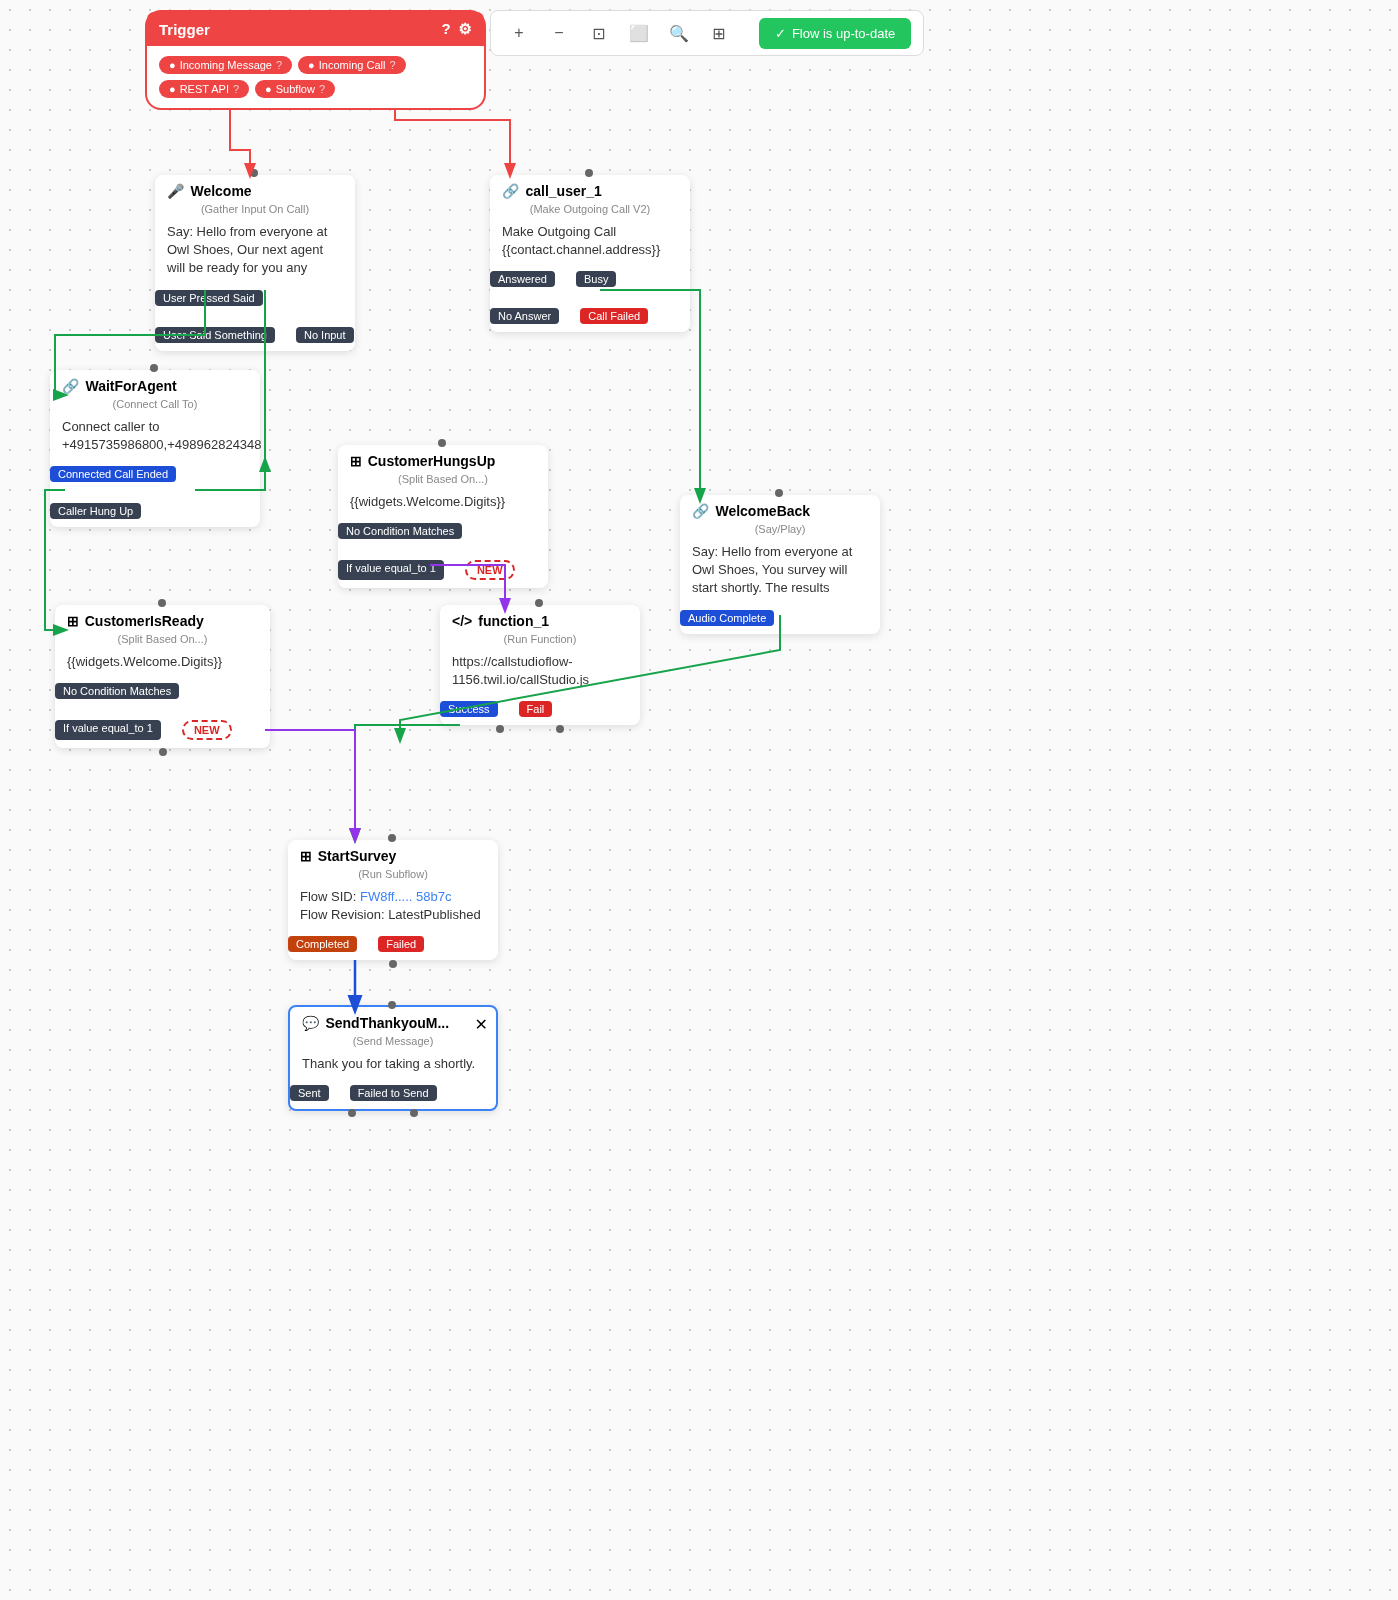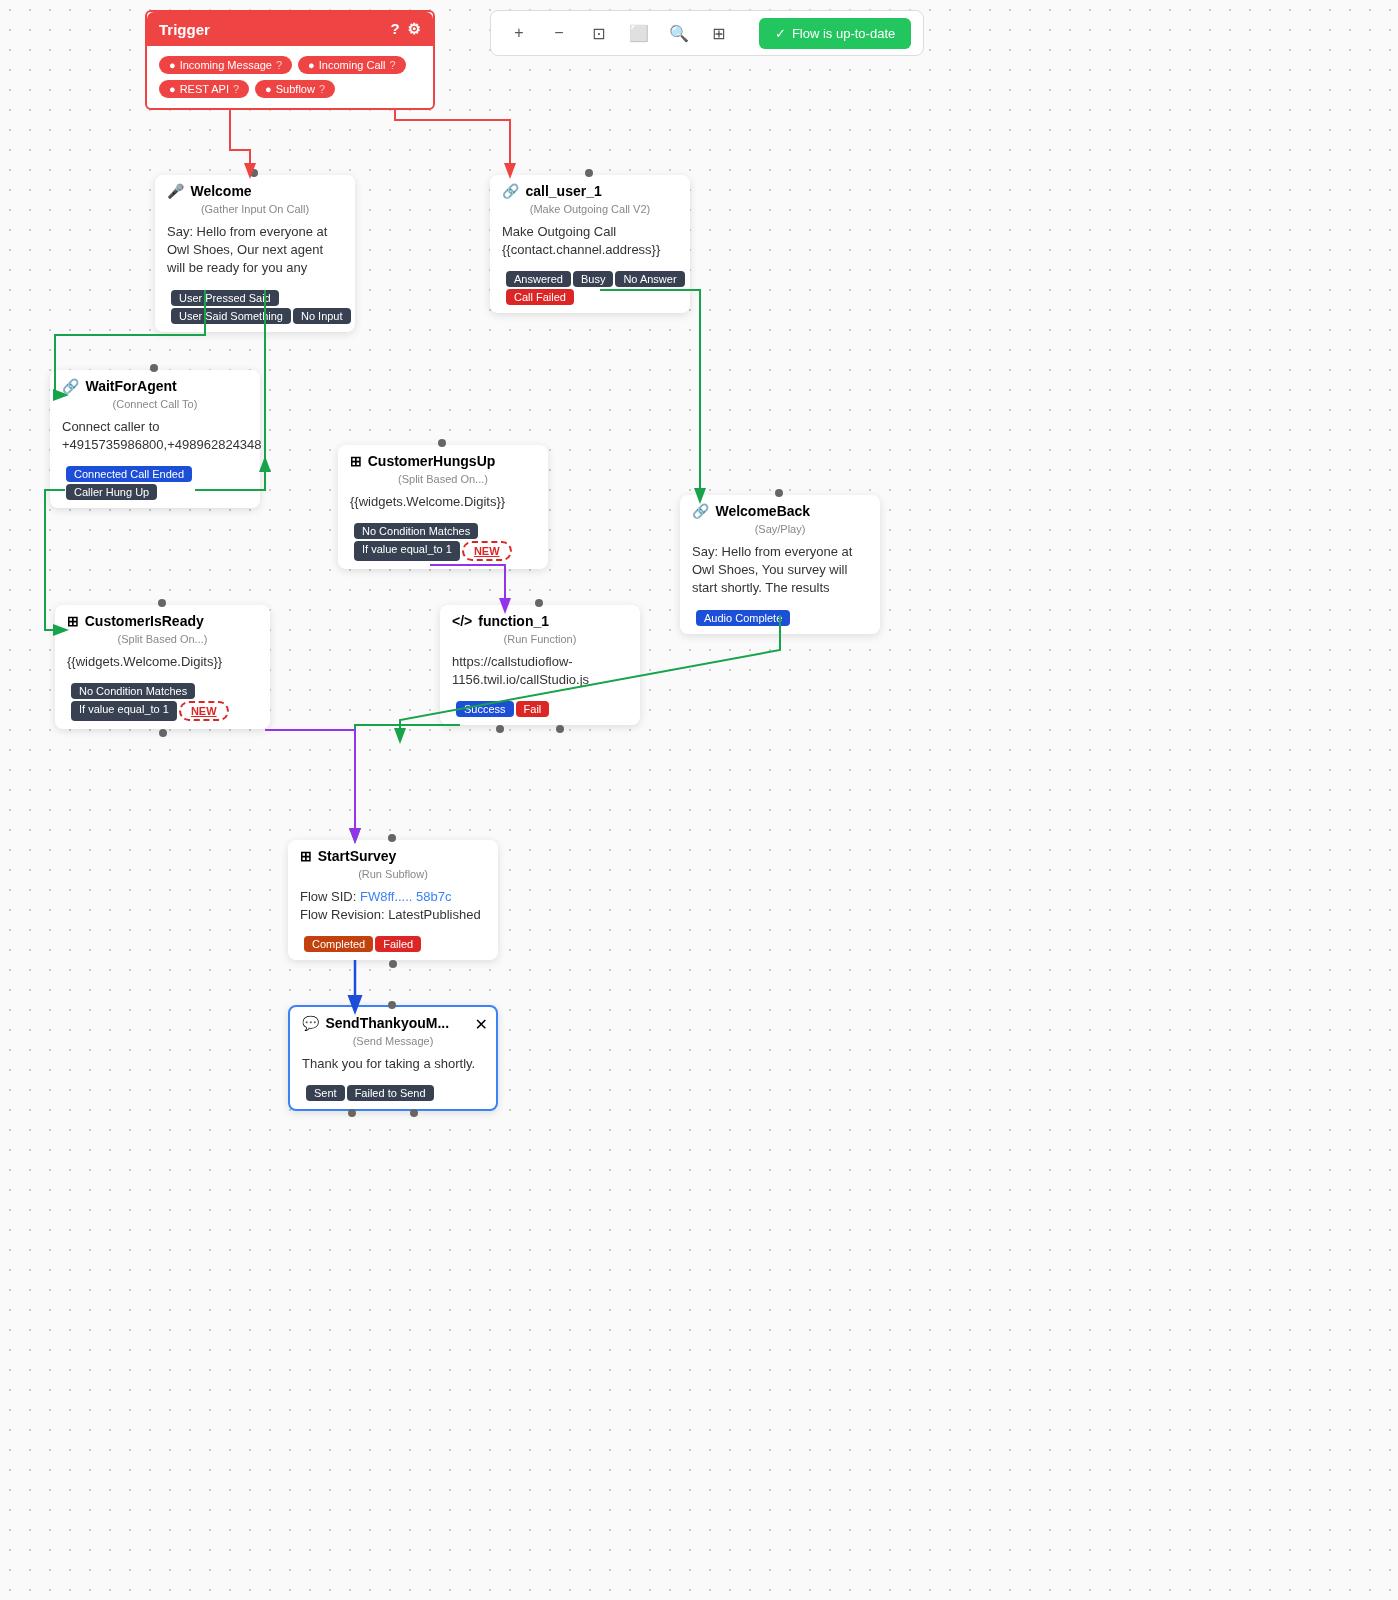--- a/index.html
+++ b/index.html
@@ -84,52 +84,50 @@
     }
     .node-body {
       padding: 4px 12px 8px;
       color: #333;
       font-size: 13px;
       line-height: 1.4;
     }
     .node-footer {
       display: flex;
       flex-wrap: wrap;
-      gap: 2px;
+      gap: 21px;
       padding: 4px 0 8px;
-      margin-left: 16px;
     }
     .badge {
       border-radius: 4px;
       padding: 2px 8px;
       font-size: 11px;
       font-weight: 500;
       color: white;
     }
     .badge-dark { background: #374151; }
     .badge-green { background: #1d4ed8; }
     .badge-red { background: #dc2626; }
     .badge-blue { background: #c2410c; }
     .badge-new {
       background: white;
       border: 2px dashed #dc2626;
       color: #dc2626;
       border-radius: 12px;
       padding: 2px 10px;
       font-size: 11px;
       font-weight: 600;
-      text-decoration: underline;
     }
     
     .trigger-node {
       position: absolute;
       background: white;
       border: 2px solid #ef4444;
-      border-radius: 6px;
-      width: 290px;
+      border-radius: 16px;
+      width: 341px;
       top: 10px;
       left: 145px;
       z-index: 10;
     }
     .trigger-header {
       background: #ef4444;
       border-radius: 7px 7px 0 0;
       padding: 8px 12px;
       display: flex;
       align-items: center;

